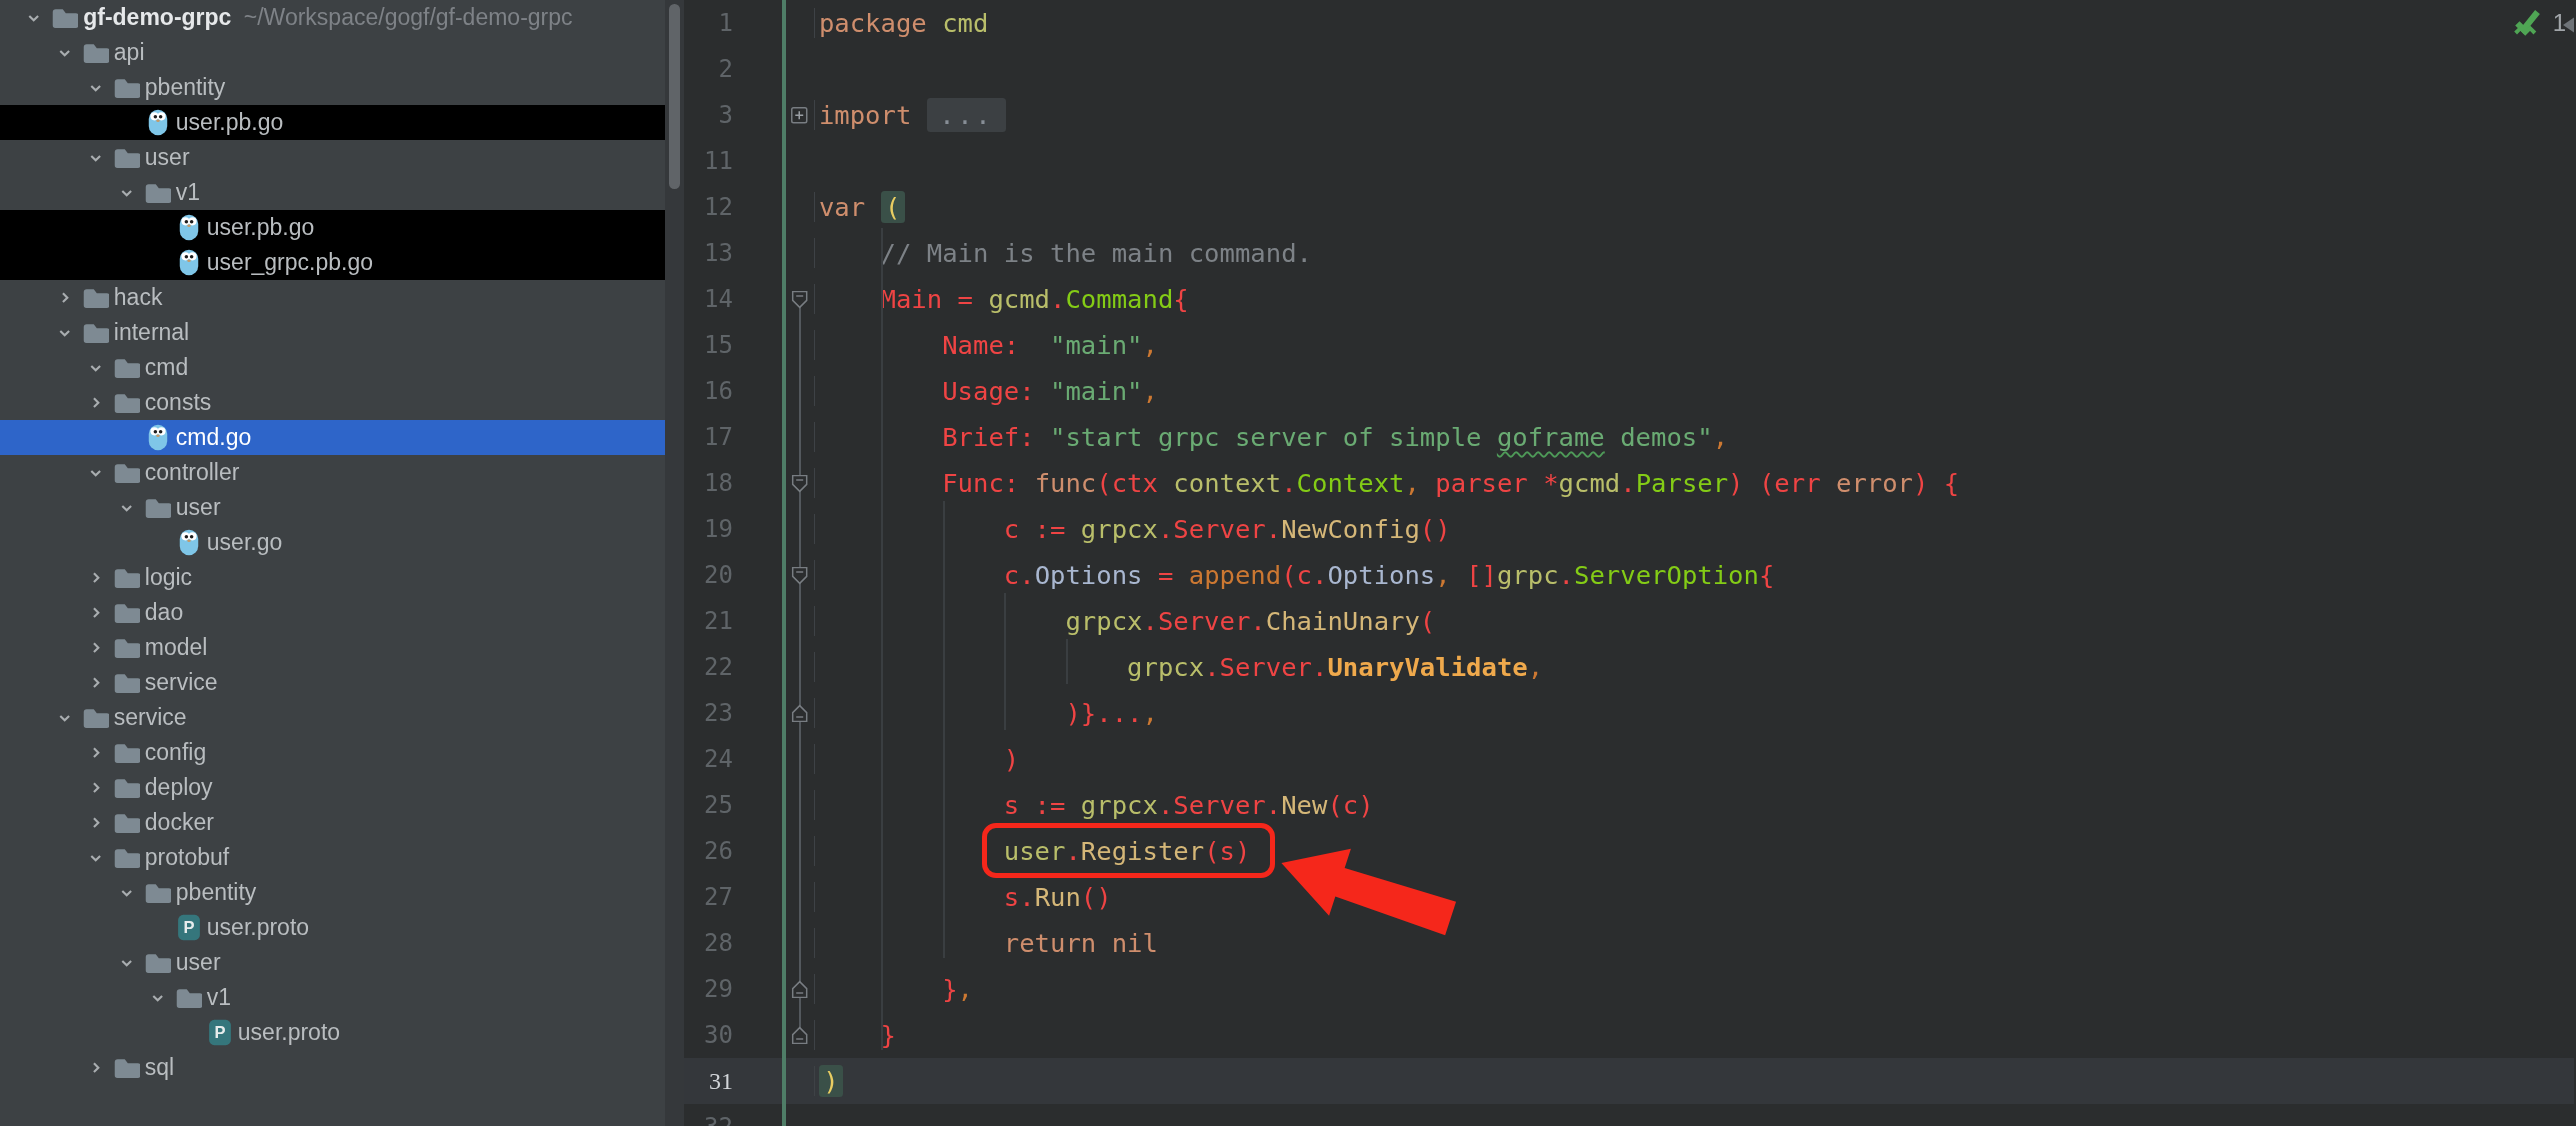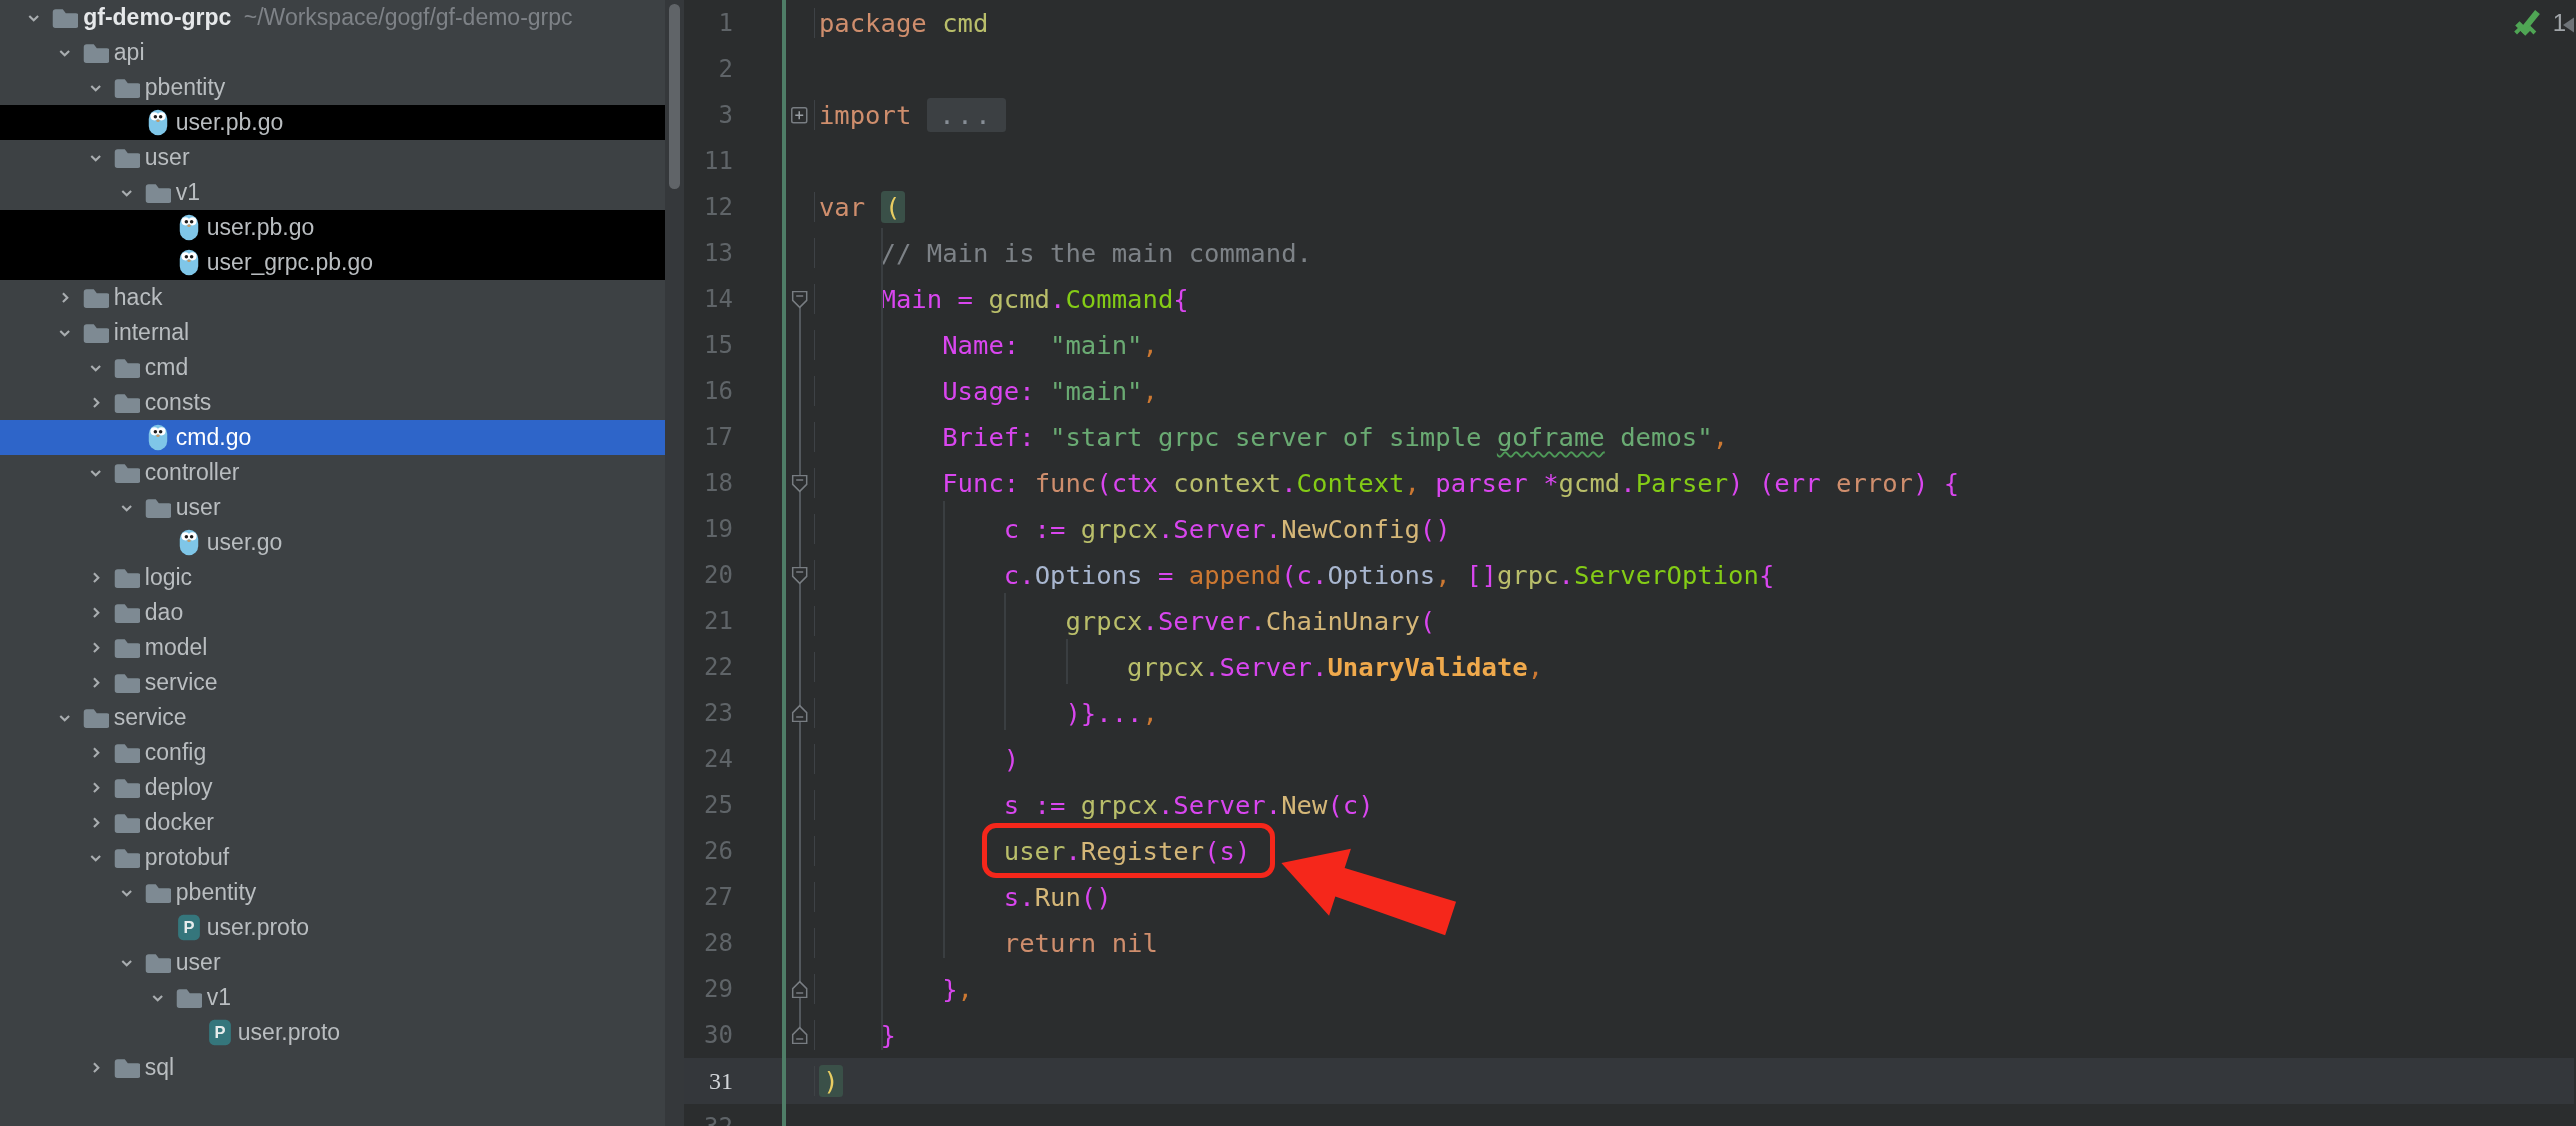--- a/index.html
+++ b/index.html
@@ -37,21 +37,21 @@
   .tk-pkg{color:#B9BE6A;}
   .tk-typ{color:#84cc16;}
   .tk-str{color:#6AAB73;}
   .tk-strw{color:#6AAB73;text-decoration:underline wavy #4E9A58 1.8px;text-underline-offset:5.3px;}
   .tk-cm{color:#7D8287;}
   .tk-fn{color:#D5B778;}
   .tk-fnb{color:#EFA94C;font-weight:bold;}
   .tk-fld{color:#A9B7D0;}
   .tk-bi{color:#CC7832;}
   .tk-cma{color:#CC7832;}
-  .tk-pl{color:#d946ef;}
+  .tk-pl{color:#ef4444;}
   .tk-match{background:#3A5048;color:#E8CD62;padding:0.9px 4.4px;border-radius:3.5px;}
   .tk-chip{background:#3C4043;color:#878E96;padding:1.8px 12.4px;border-radius:3.5px;letter-spacing:2.6px;}
 
   .guide{position:absolute;width:1.8px;background:#3A3E41;z-index:1;}
   #fold-line{position:absolute;left:115px;width:1.8px;background:#53585D;z-index:1;}
 
   
   #red-box{position:absolute;left:298px;top:823px;width:293px;height:55px;
            border:5.3px solid #F5271B;border-radius:14px;box-sizing:border-box;z-index:5;}
   #red-arrow{position:absolute;left:590px;top:826px;z-index:5;}

